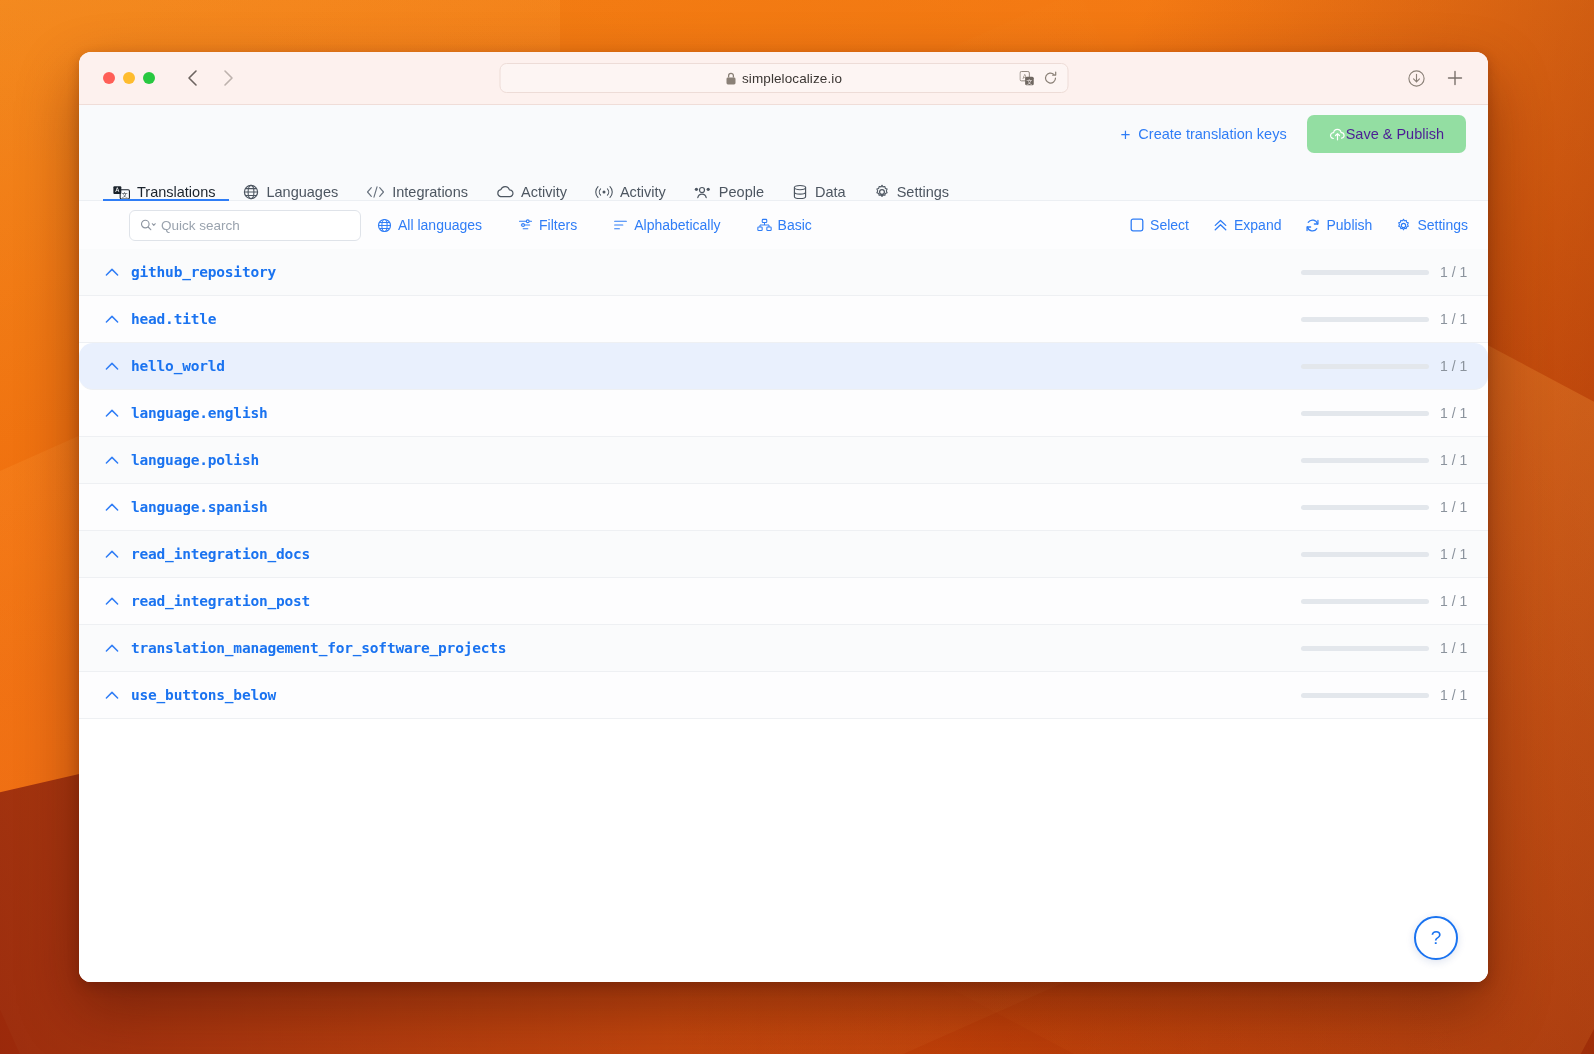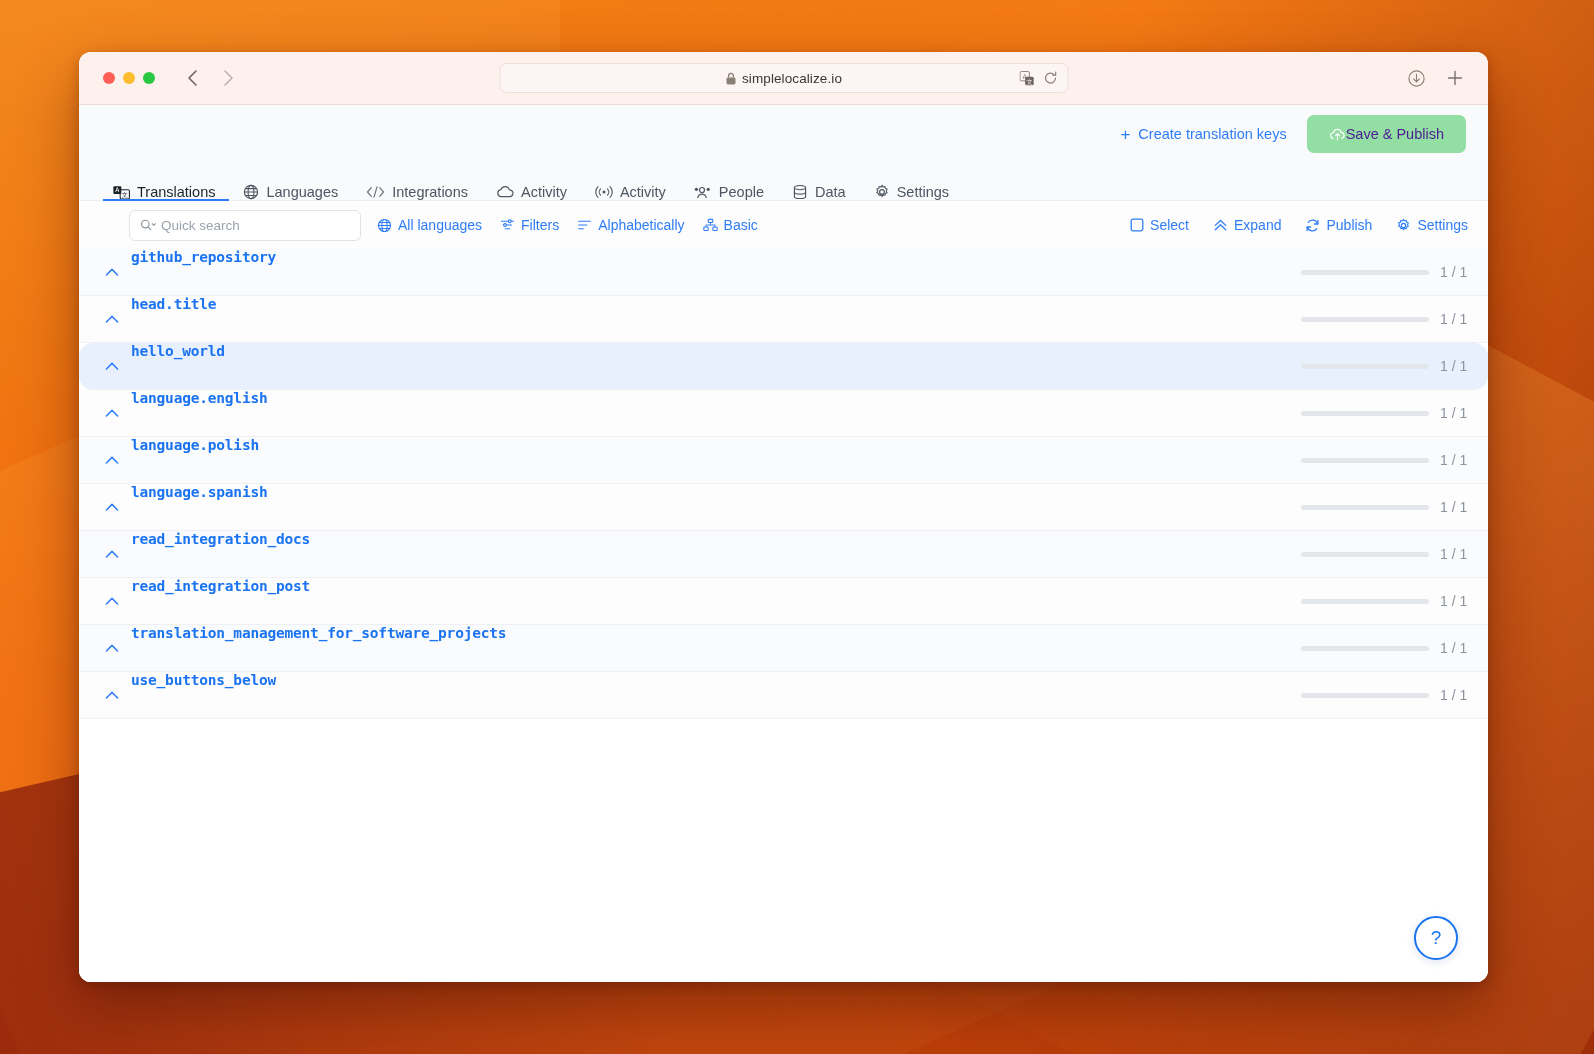--- a/index.html
+++ b/index.html
@@ -176,31 +176,32 @@
     padding: 0 10px;
     margin-left: 28px;
   }
   .search input {
     border: none; outline: none; font-size: 13.5px;
     font-family: "Liberation Sans", sans-serif;
     color: #5b6470; width: 100%; background: transparent;
   }
   .search input::placeholder { color: #9aa3ae; }
 
-  .tb-links { display: flex; align-items: center; gap: 18px; margin-left: 16px; }
+  .tb-links { display: flex; align-items: center; gap: 36px; margin-left: 16px; }
   .tb-link {
     display: flex; align-items: center; gap: 6px;
     color: #2f7df6; font-size: 14px; cursor: pointer;
   }
   .tb-right { margin-left: auto; display: flex; align-items: flex-end; gap: 24px; }
 
   .rows { flex: 1 1 auto; overflow: hidden; background: #fff; }
   .row {
     height: 47px;
     display: flex;
+    align-items: center;
     padding: 0 18px 0 22px;
     border-bottom: 1px solid #eef0f3;
     background: #fafbfc;
   }
   .row.alt { background: #fdfdfe; }
   .row.selected { background: #e9f0fd; border-radius: 14px; }
   .row-chevron {
     width: 22px; display: flex; align-items: center; justify-content: center;
     cursor: pointer;
   }

